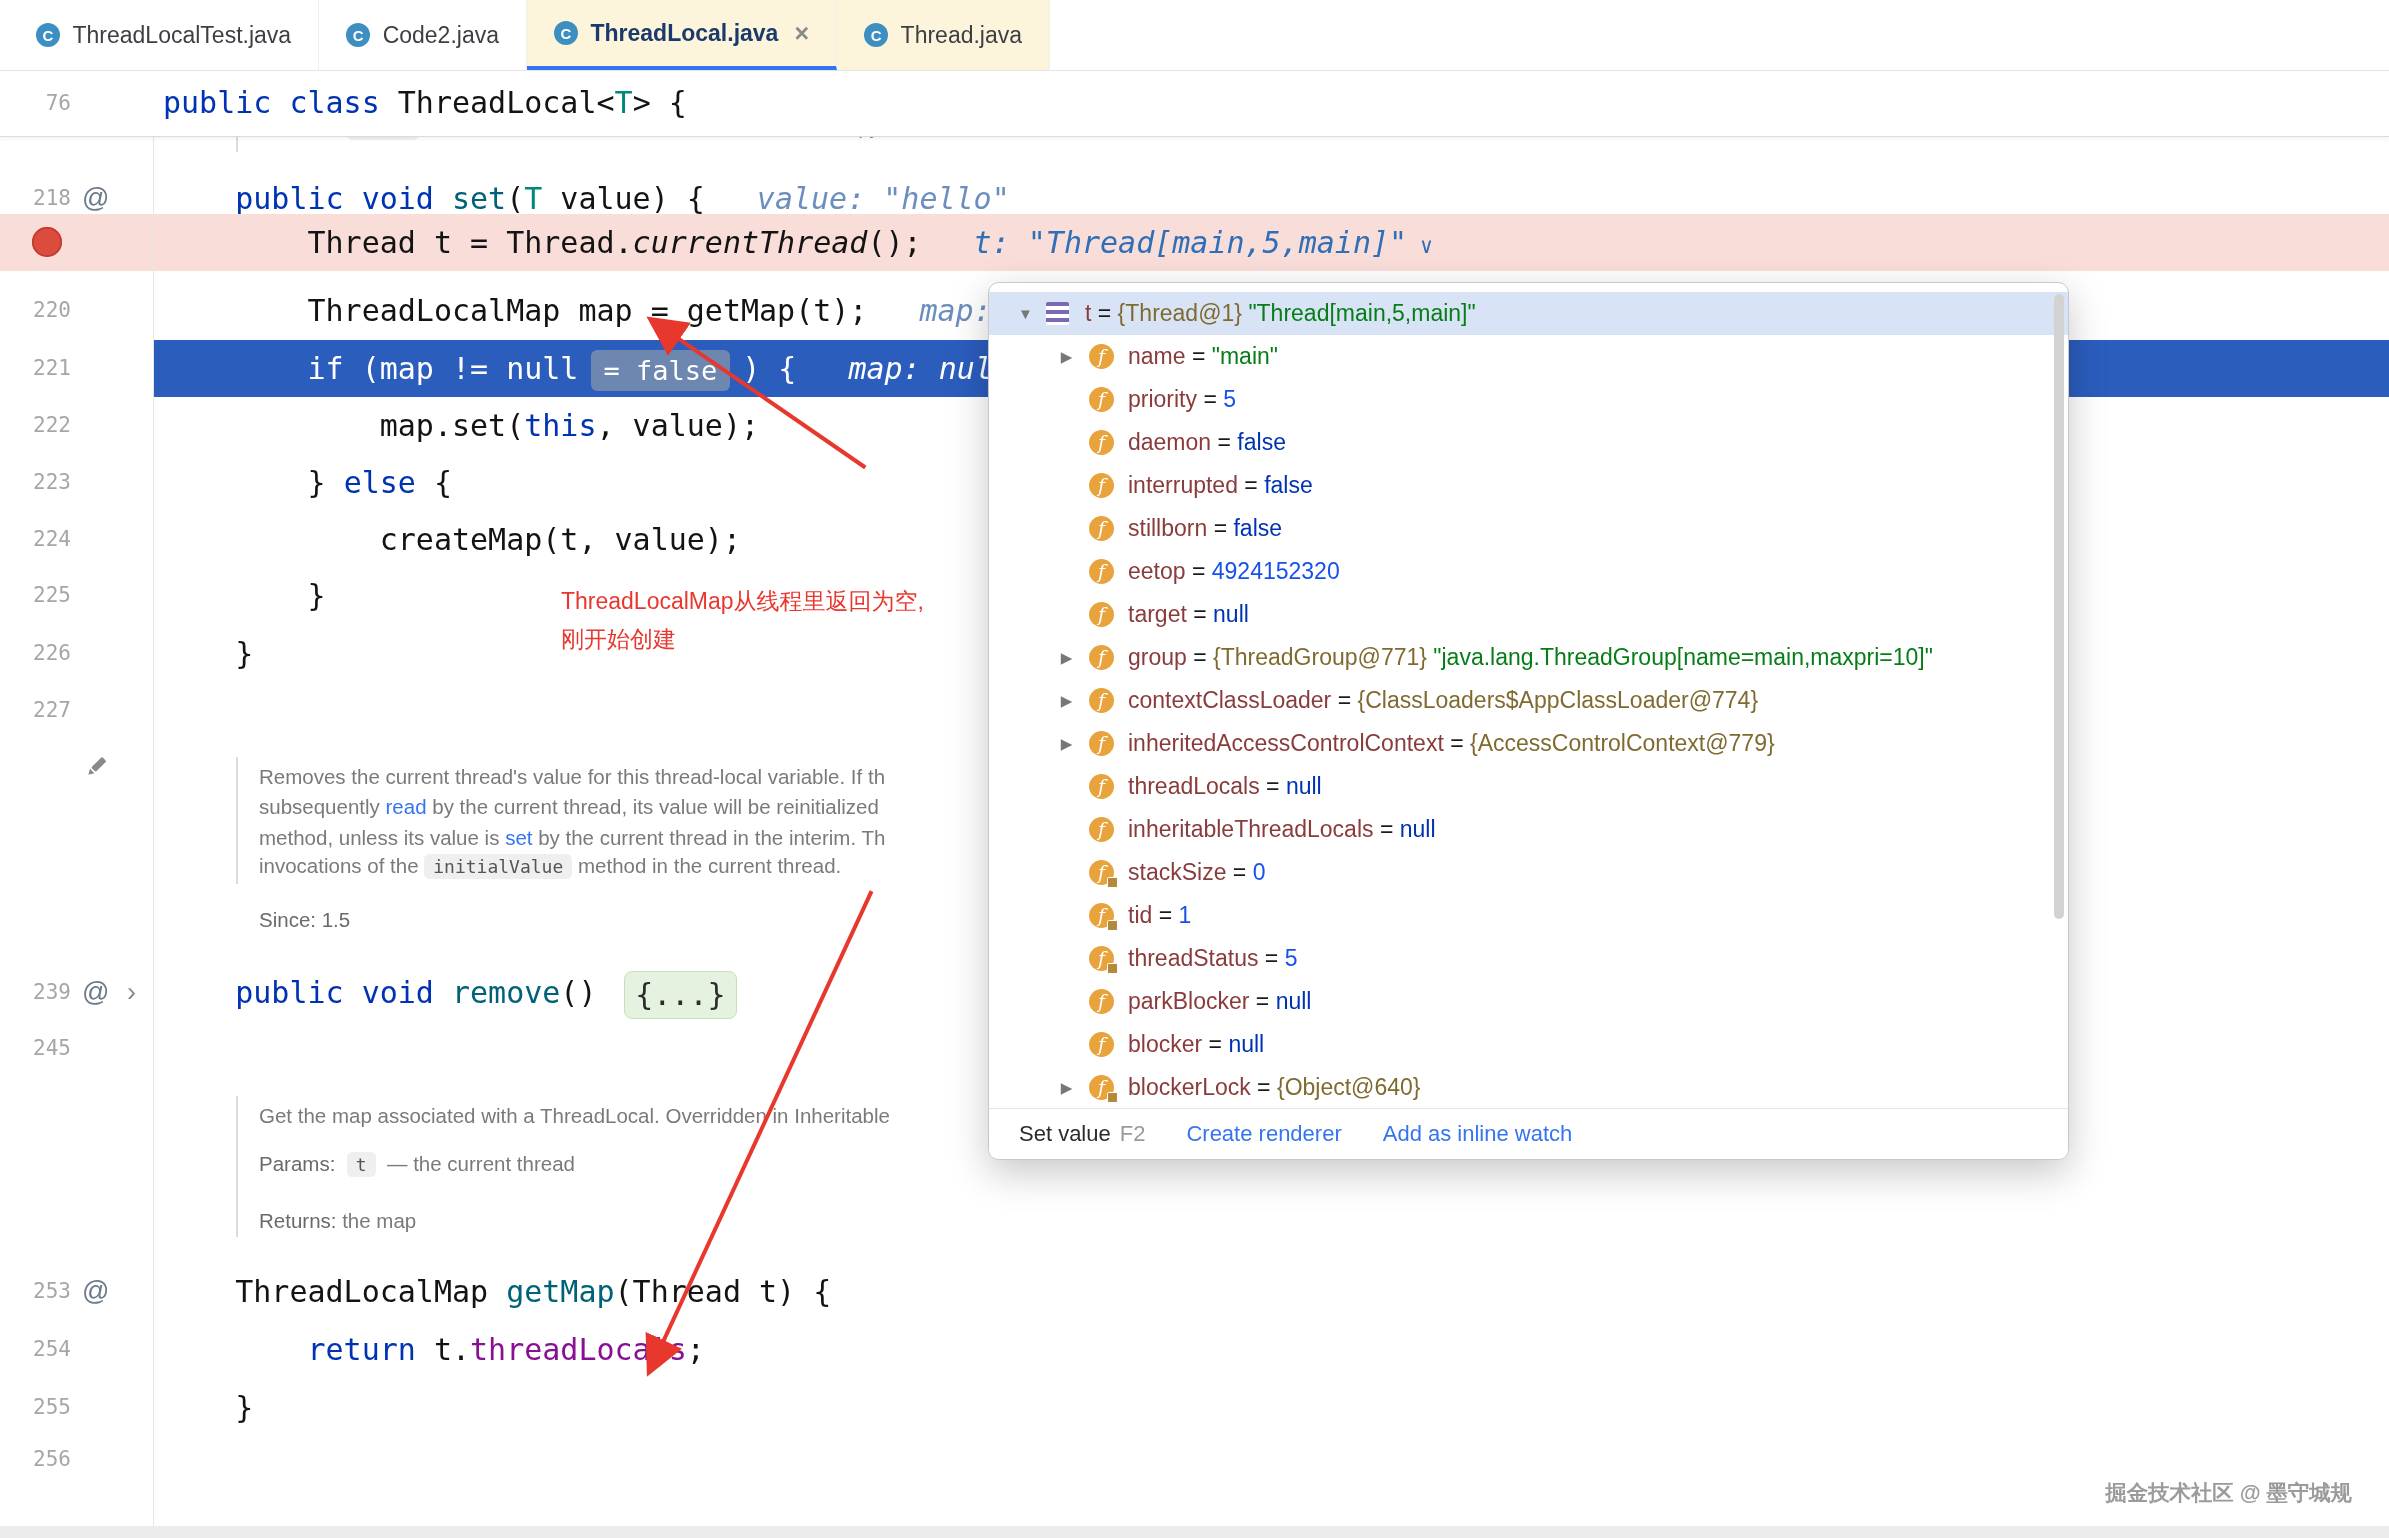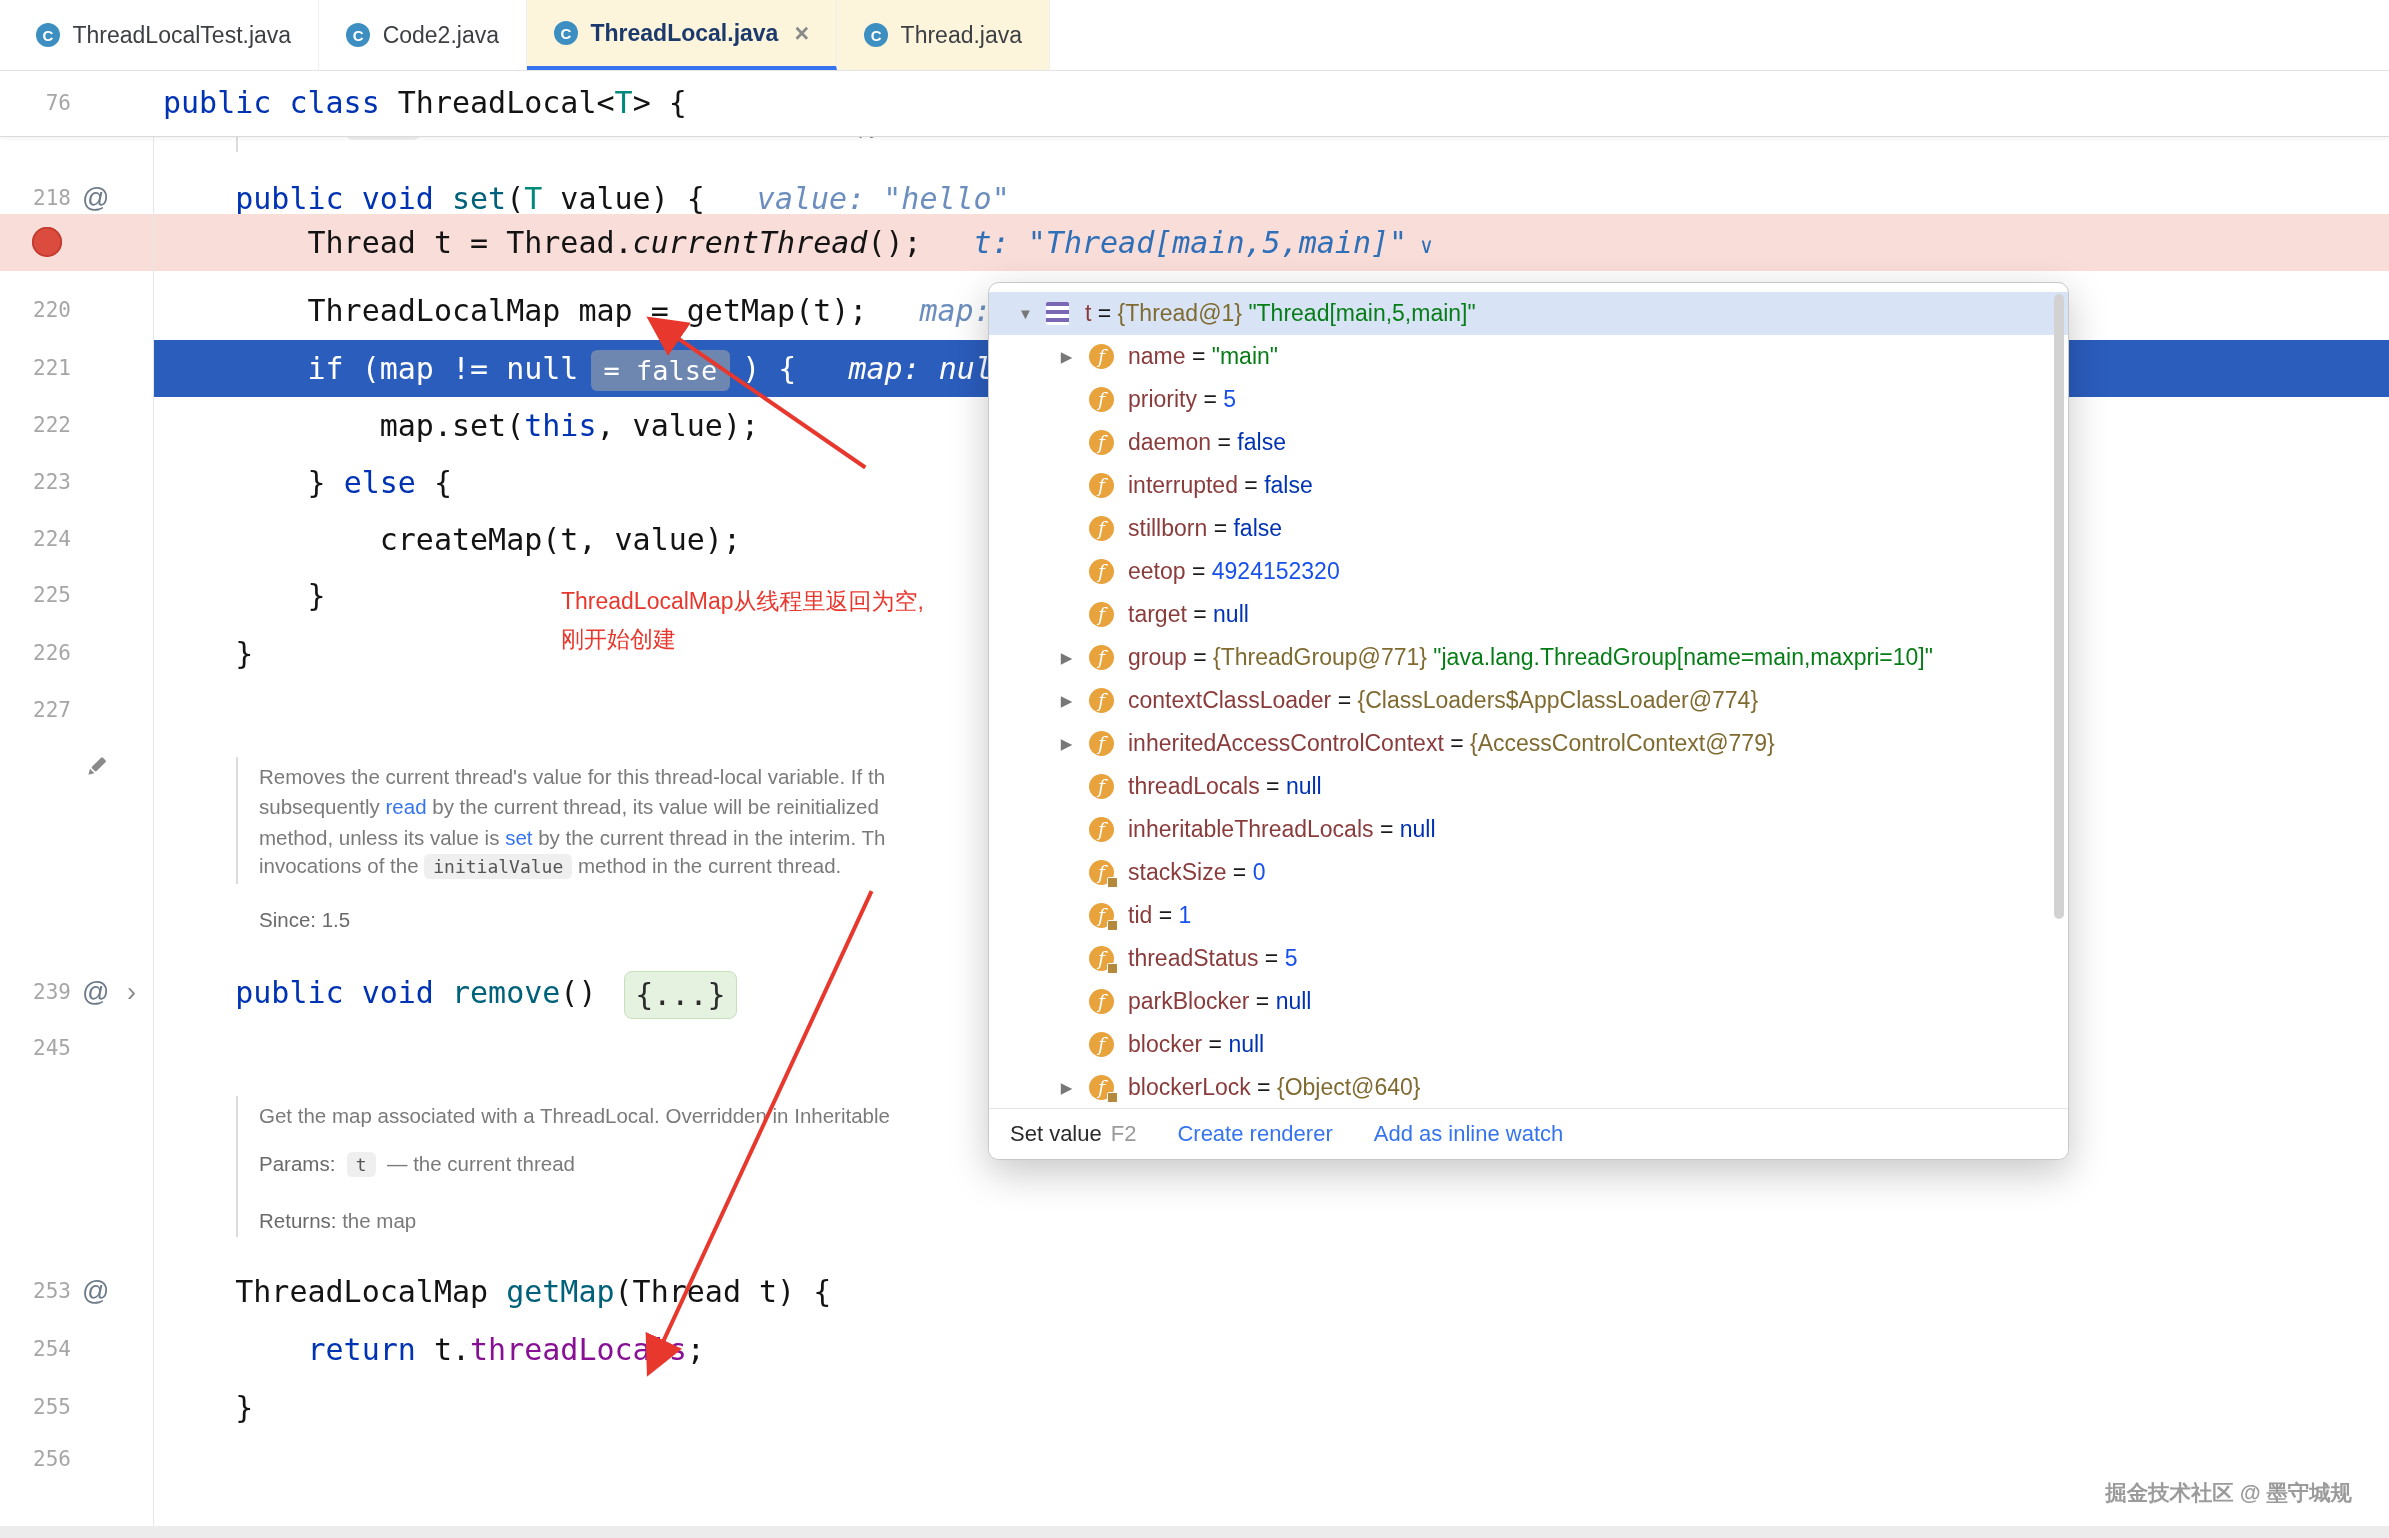--- a/index.html
+++ b/index.html
@@ -93,21 +93,21 @@
         background:#B5893B;border:0.9px solid #fff;border-radius:1.8px;}
   .ic-val{display:block;width:23px;height:23px;margin-top:0.9px;
         background:repeating-linear-gradient(#7B68B5 0 4.5px,#FFFFFF 4.5px 8px);border-radius:1.8px;}
   .vn{color:#8A3B3B;}
   .veq{color:#1A1A1A;}
   .vobj{color:#7F6A30;}
   .vstr{color:#067D17;}
   .vnum{color:#1750EB;}
   .vkw{color:#0033B3;}
   .pfooter{position:absolute;left:0;right:0;bottom:0;height:50px;border-top:0.9px solid #E4E4E4;
-           display:flex;align-items:center;gap:41px;padding-left:21px;font-size:22px;background:#fff;}
+           display:flex;align-items:center;gap:41px;padding-left:30px;font-size:22px;background:#fff;}
   .pf-set{color:#2B2B2B;}
   .pf-key{color:#9A9A9A;margin-left:9px;}
   .pf-link{color:#3574F0;}
   .pscroll{position:absolute;right:4.5px;top:10.7px;width:9.8px;height:625px;border-radius:5.4px;
            background:#D2D2D2;z-index:11;}
 
   .watermark{position:absolute;right:37px;top:1478px;color:#9B9B9B;font-size:21.4px;z-index:5;font-weight:bold;}
   .bottomstrip{position:absolute;left:0;right:0;bottom:0;height:12.5px;background:#ECECEC;z-index:7;}
 </style>
 </head>

